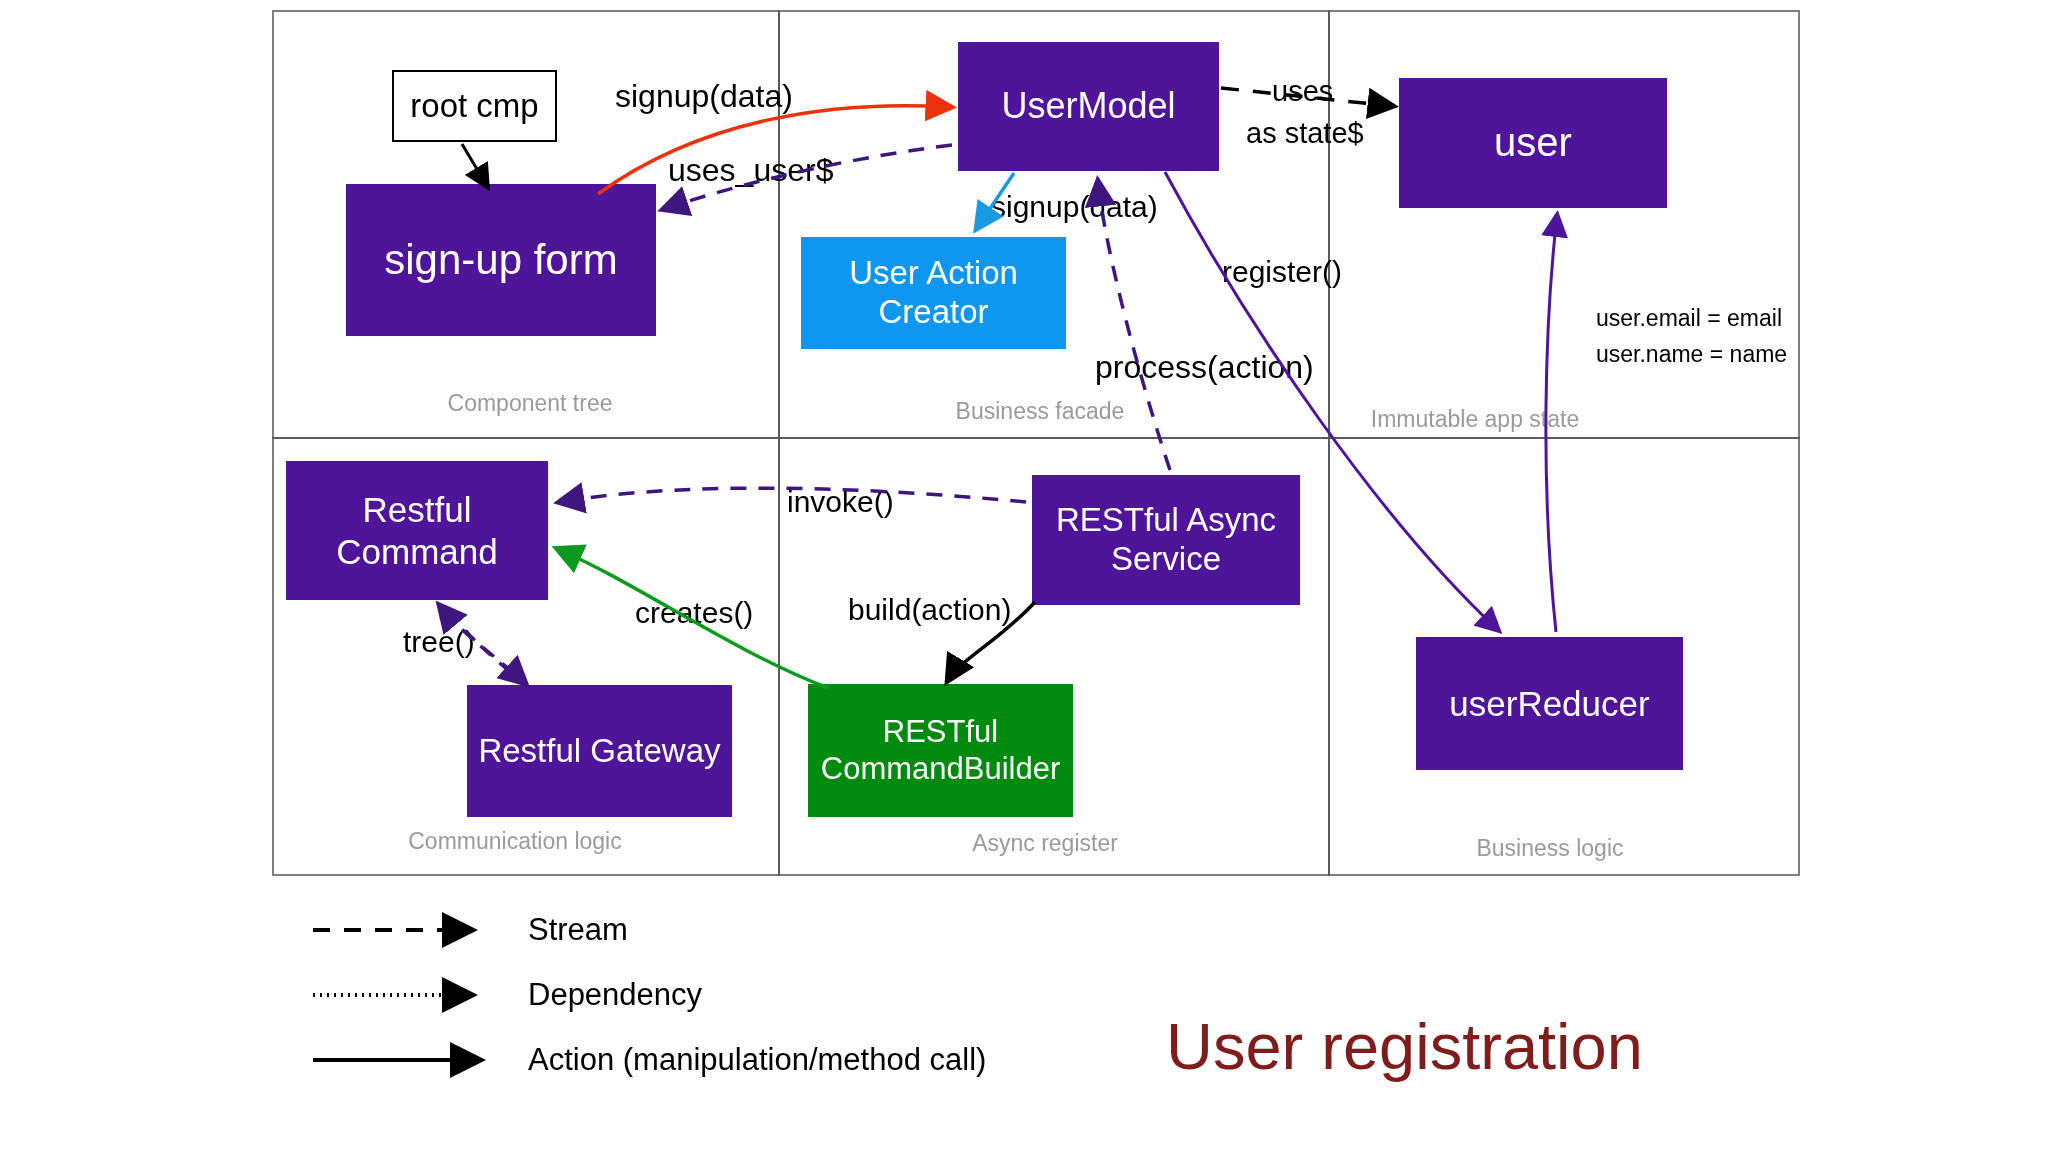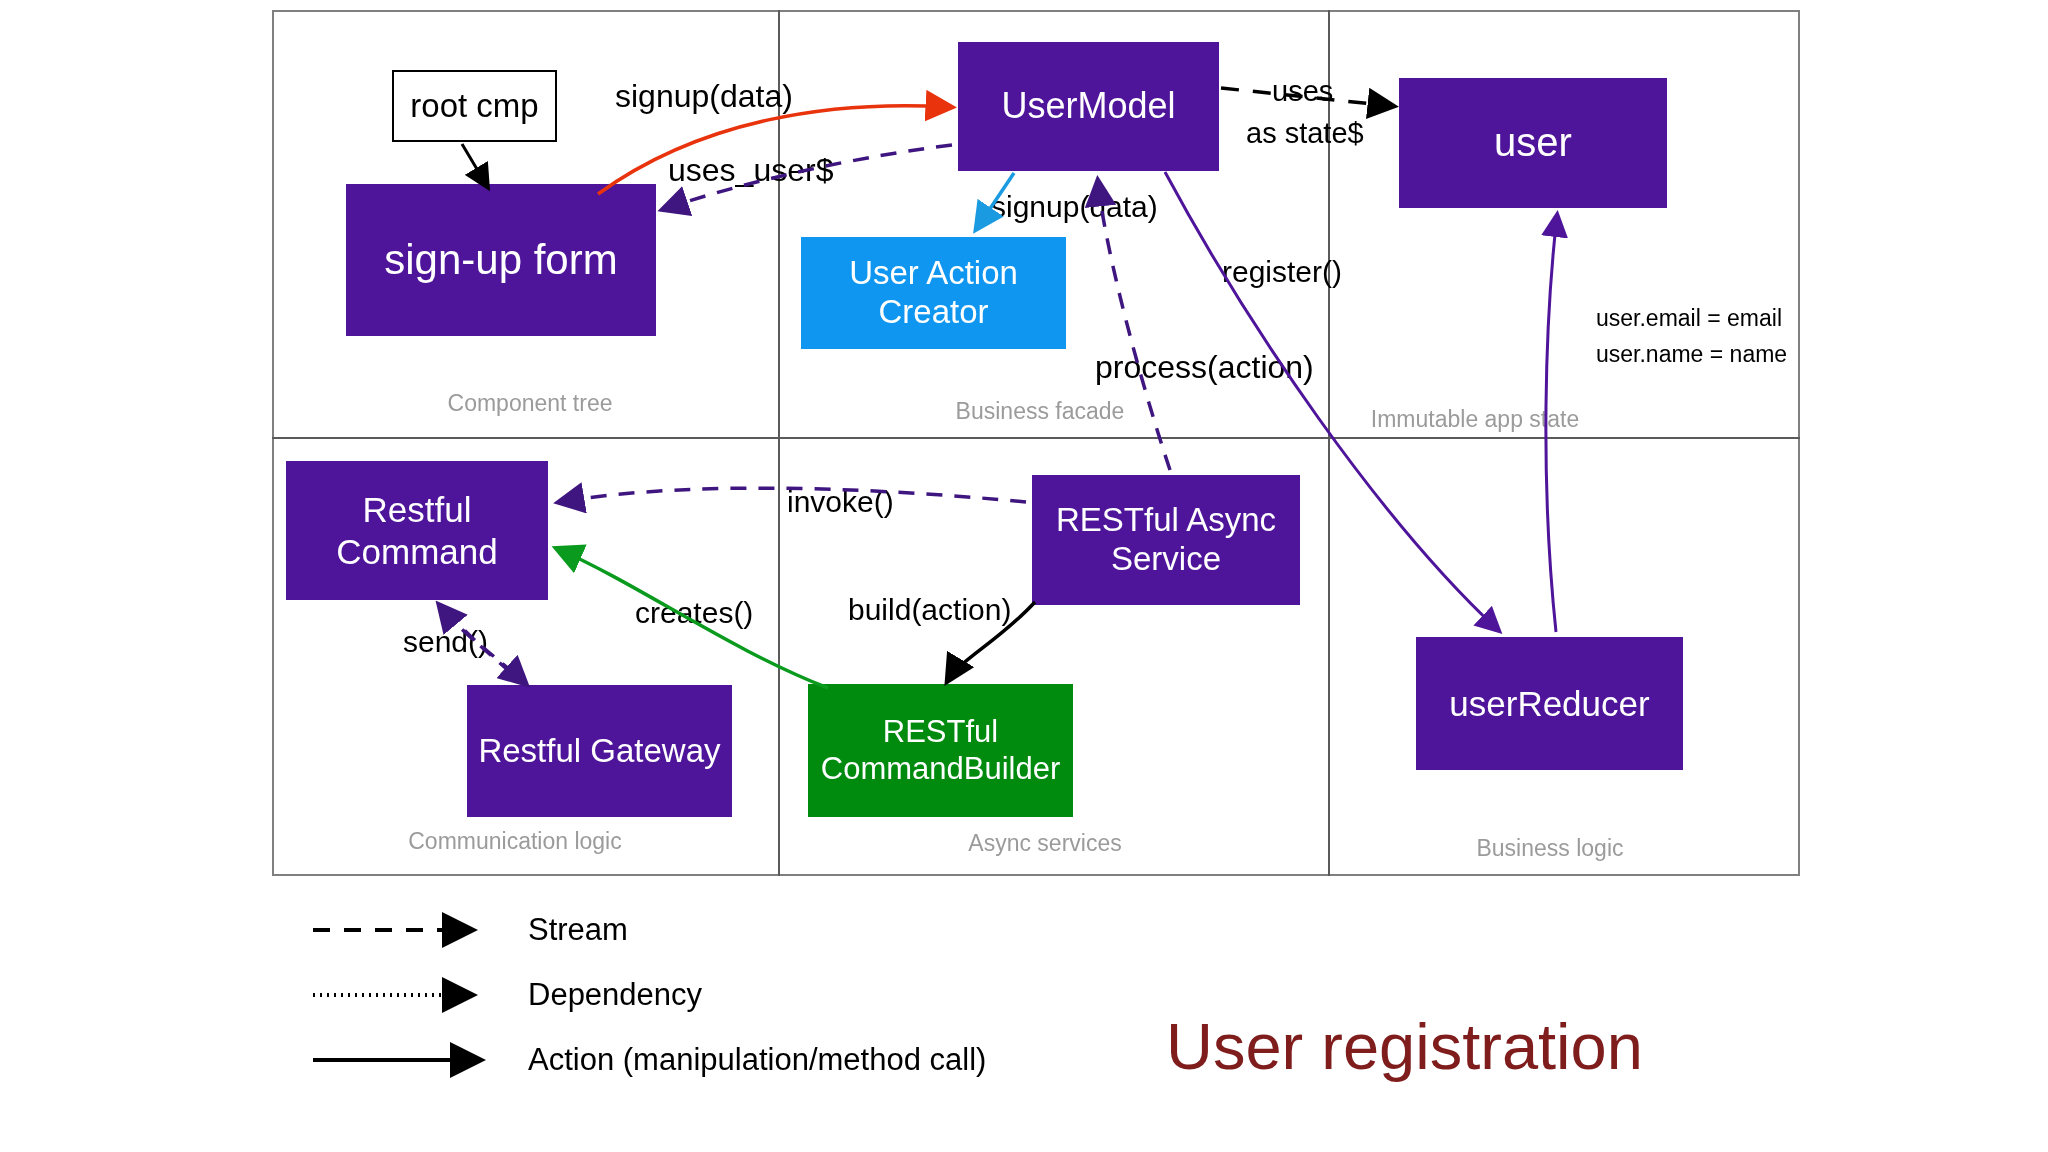--- a/index.html
+++ b/index.html
@@ -90,21 +90,21 @@
   <div class="caption" style="left:900px;top:398px;width:280px;">
     <span>Business facade</span>
   </div>
   <div class="caption" style="left:1300px;top:406px;width:350px;">
     <span>Immutable app state</span>
   </div>
   <div class="caption" style="left:340px;top:828px;width:350px;">
     <span>Communication logic</span>
   </div>
   <div class="caption" style="left:910px;top:830px;width:270px;">
-    <span>Async services</span>
+    <span>Async register</span>
   </div>
   <div class="caption" style="left:1420px;top:835px;width:260px;">
     <span>Business logic</span>
   </div>
 
   <div class="edgelabel" style="left:615px;top:78px;font-size:32px;">
     <span>signup(data)</span>
   </div>
   <div class="edgelabel" style="left:668px;top:152px;font-size:32px;">
     <span>uses_user$</span>
@@ -121,21 +121,21 @@
   <div class="edgelabel" style="left:1222px;top:255px;font-size:30px;">
     <span>register()</span>
   </div>
   <div class="edgelabel" style="left:1095px;top:349px;font-size:32px;">
     <span>process(action)</span>
   </div>
   <div class="edgelabel" style="left:787px;top:485px;font-size:30px;">
     <span>invoke()</span>
   </div>
   <div class="edgelabel" style="left:403px;top:625px;font-size:30px;">
-    <span>send()</span>
+    <span>tree()</span>
   </div>
   <div class="edgelabel" style="left:635px;top:596px;font-size:30px;">
     <span>creates()</span>
   </div>
   <div class="edgelabel" style="left:848px;top:593px;font-size:30px;">
     <span>build(action)</span>
   </div>
 
   <div class="edgelabel" style="left:1596px;top:305px;font-size:23px;">
     <span>user.email = email</span>

